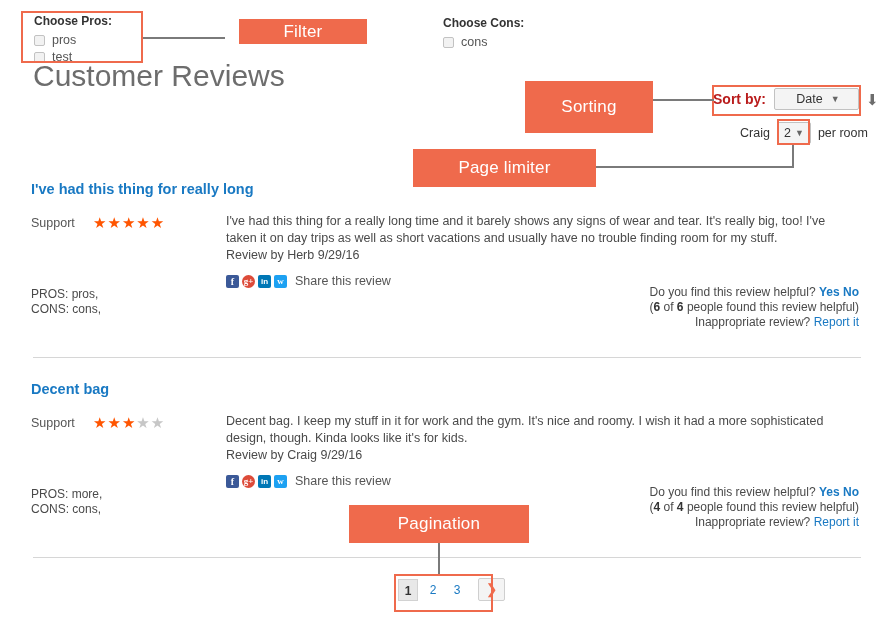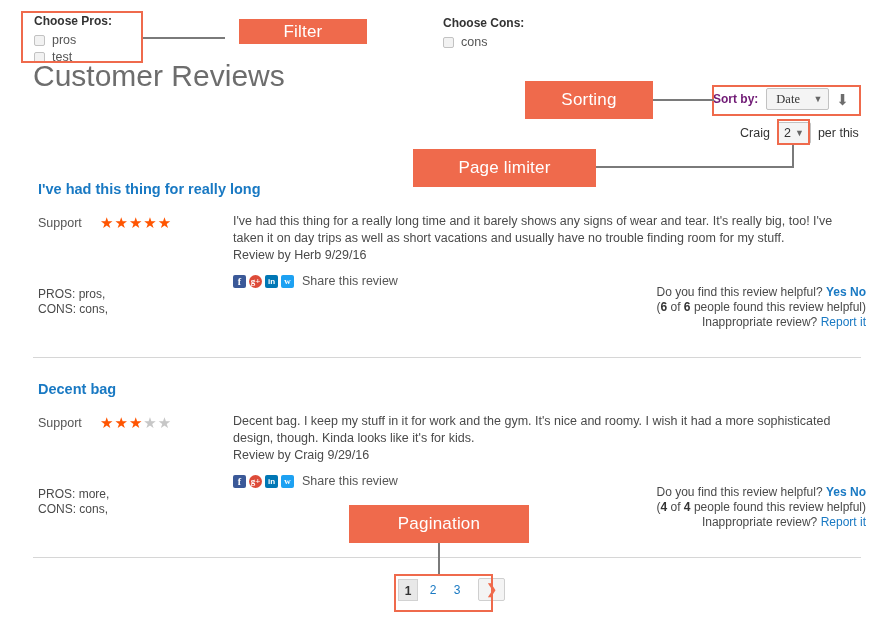--- a/index.html
+++ b/index.html
@@ -78,34 +78,34 @@
     margin: 0;
   }
 
   
   .sort-wrap {
     position: absolute;
     left: 713px; top: 88px;
     display: flex;
     align-items: center;
   }
-  .sort-label { font-size: 12px; font-weight: bold; color: #701a75; margin-right: 8px; }
+  .sort-label { font-size: 14px; font-weight: bold; color: #b91c1c; margin-right: 8px; }
   .select-box {
     border: 1px solid #c2c2c2;
     background: #f4f4f4;
     border-radius: 2px;
     height: 22px;
     display: flex;
     align-items: center;
     padding: 0 6px 0 9px;
     box-sizing: border-box;
     font-size: 12.5px;
     color: #333;
   }
-  .select-box.sort { width: 63px; justify-content: space-between; font-family: Liberation Serif, serif; }
+  .select-box.sort { width: 85px; justify-content: center; }
   .caret { font-size: 9px; color: #666; margin-left: 8px; }
   .sort-dir {
     margin-left: 7px;
     color: #6d6d6d;
     font-size: 15px;
     line-height: 1;
   }
 
   .limiter-wrap {
     position: absolute;
@@ -116,21 +116,21 @@
     color: #333;
   }
   .limiter-wrap .select-box.limit {
     width: 34px;
     margin: 0 7px;
     justify-content: center;
     padding: 0 3px;
   }
 
   
-  .review { position: absolute; left: 38px; width: 828px; }
+  .review { position: absolute; left: 31px; width: 828px; }
   .review-title {
     font-size: 14.5px;
     font-weight: bold;
     color: #1979c3;
     margin: 0 0 26px 0;
     display: inline-block;
     text-decoration: none;
   }
   .rating-row {
     position: absolute;
@@ -282,31 +282,31 @@
   <span class="sort-label">Sort by:</span>
   <div class="select-box sort">
     <span>Date</span>
     <span class="caret">▼</span>
   </div>
   <span class="sort-dir">⬇</span>
 </div>
 <div class="hl-box" style="left:712px; top:85px; width:149px; height:31px;"></div>
 
 <div class="connector" style="left:652px; top:99px; width:62px; height:2px;"></div>
-<div class="callout" style="left:525px; top:81px; width:128px; height:38px;">
+<div class="callout" style="left:525px; top:81px; width:128px; height:52px;">
   <span>Sorting</span>
 </div>
 
 <div class="limiter-wrap">
   <span>Craig</span>
   <div class="select-box limit">
     <span>2</span>
     <span class="caret" style="margin-left:4px;">▼</span>
   </div>
-  <span>per this</span>
+  <span>per room</span>
 </div>
 <div class="hl-box" style="left:777px; top:119px; width:33px; height:26px;"></div>
 
 <div class="connector" style="left:596px; top:166px; width:197px; height:2px;"></div>
 <div class="connector" style="left:792px; top:145px; width:2px; height:23px;"></div>
 <div class="callout" style="left:413px; top:149px; width:183px; height:38px;">
   <span>Page limiter</span>
 </div>
 
 <div class="review" style="top:181px;">

